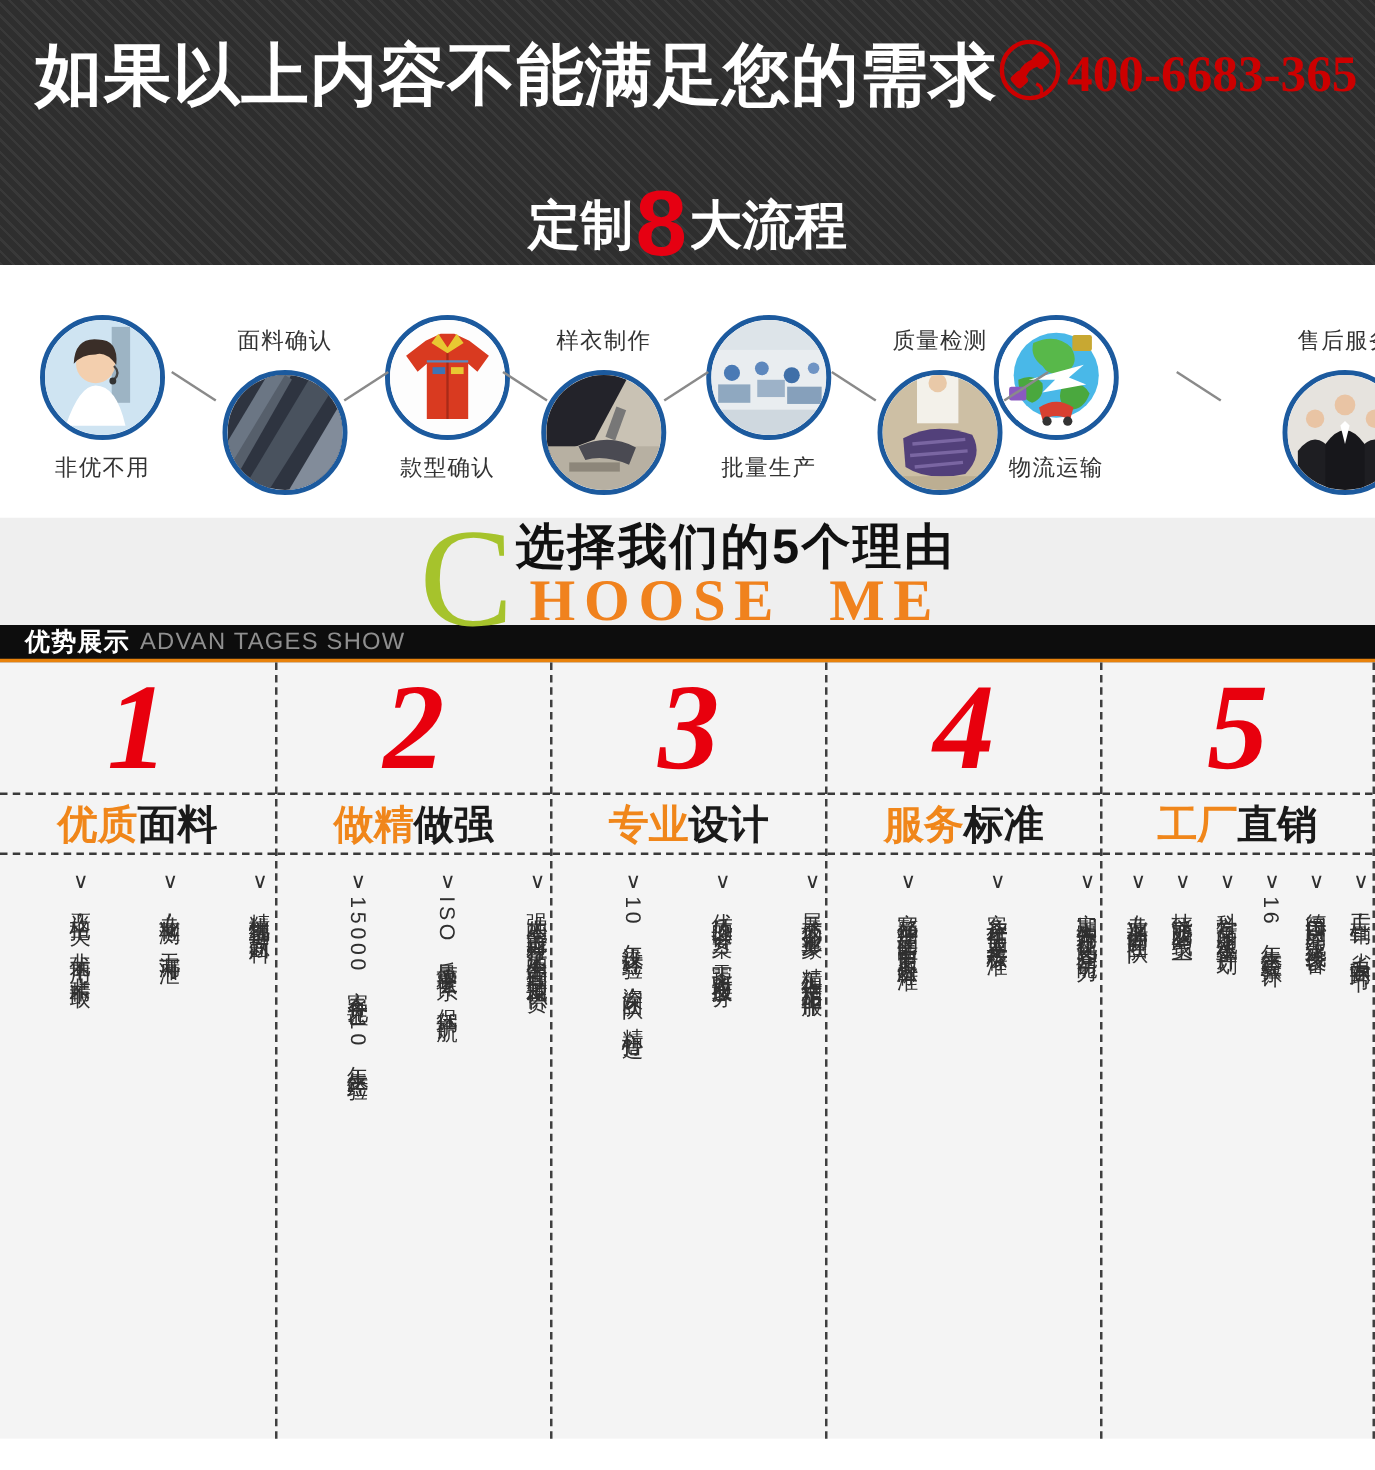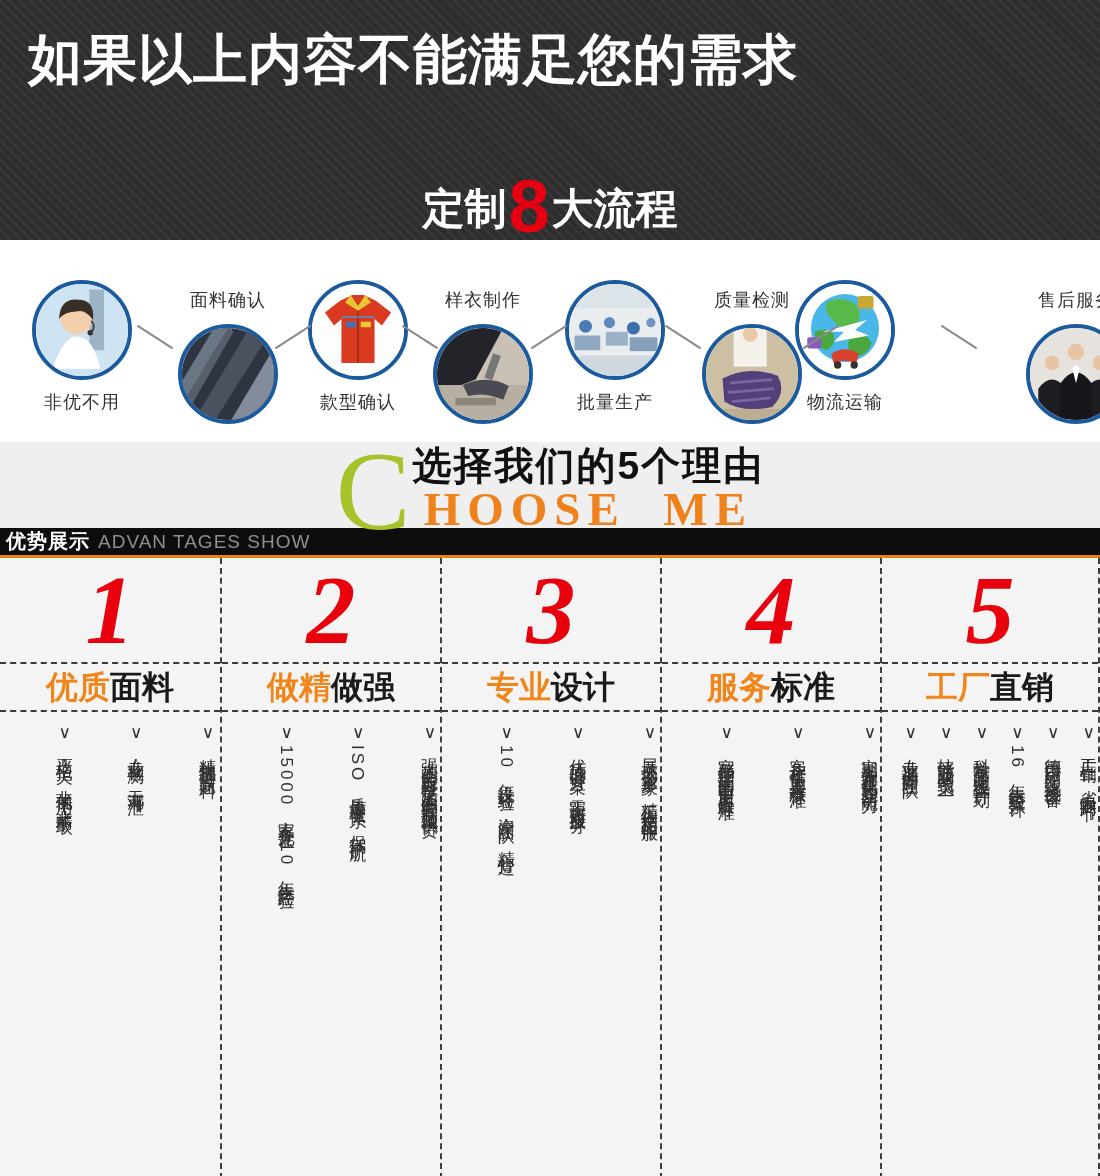--- a/index.html
+++ b/index.html
@@ -1,21 +1,21 @@
 <!DOCTYPE html>
 <html><head>
 <meta charset="utf-8">
 <style>
   * { margin:0; padding:0; box-sizing:border-box; }
   body { background:#fff; font-family:"Liberation Sans", sans-serif; }
   .page { width:1100px; height:1176px; margin:0 auto; overflow:hidden; background:#fff; position:relative; }
 
   
   .banner {
-    height:240px; position:relative; overflow:hidden;
+    height:212px; position:relative; overflow:hidden;
     background-color:#2e2e2e;
     background-image:repeating-linear-gradient(45deg, rgba(255,255,255,0.055) 0px, rgba(255,255,255,0.055) 2px, transparent 2px, transparent 7px);
   }
   .banner .headline {
     position:absolute; left:28px; top:24px;
     font-size:54px; font-weight:bold; color:#ffffff; white-space:nowrap; letter-spacing:1px;
   }
   .banner .phone { position:absolute; right:14px; top:30px; display:flex; align-items:center; gap:4px; }
   .banner .phone-number {
     font-family:"Liberation Serif", serif; font-weight:bold; font-size:41px; color:#cc0000; white-space:nowrap;
@@ -62,21 +62,21 @@
   .choose-text { display:flex; flex-direction:column;align-items:center; }
   .choose-cn { font-size:39px; font-weight:bold; color:#111; line-height:44px; margin-top:2px; letter-spacing:2px; }
   .choose-en {
     font-family:Liberation Serif, serif; font-weight:bold; font-size:47px; line-height:42px;
     color:#f0821e; letter-spacing:7px; white-space:pre;
   }
 
   
   .adv-bar {
     height:30px; background:#0d0d0d; border-bottom:3px solid #e8820c;
-    display:flex; align-items:center; padding-left:6px; gap:8px;
+    display:flex; align-items:center; padding-left:20px; gap:8px;
   }
   .adv-bar .adv-cn { font-size:20px; font-weight:bold; color:#ffffff; letter-spacing:1px; }
   .adv-bar .adv-en { font-size:19px; color:#8f8f8f; letter-spacing:1px; }
 
   
   .reasons { display:flex; background:#f4f4f4; }
   .reason { width:220px; }
   .reason + .reason { border-left:2px dashed #3f3f3f; }
   .reason:last-child { border-right:2px dashed #3f3f3f; }
   .num-row { height:104px; display:flex; align-items:center; justify-content:center; }
@@ -99,20 +99,34 @@
   .v-item .mark { text-orientation:upright; }
   .footer-strip { height:6px; background:#ffffff; }
 </style>
 </head>
 <body>
 
 <div class="page">
 
   <div class="banner">
     <div class="headline">如果以上内容不能满足您的需求</div>
+    <div class="phone">
+      <span>
+        <svg width="52" height="52" viewBox="0 0 52 52">
+          <circle cx="26" cy="26" r="22.5" fill="none" stroke="#cc0000" stroke-width="3.5"></circle>
+          <g transform="rotate(-42 26 26)" fill="#cc0000">
+            <rect x="9" y="20" width="11" height="12" rx="3"></rect>
+            <rect x="32" y="20" width="11" height="12" rx="3"></rect>
+            <path d="M11 26 Q26 13 41 26 L37 31 Q26 22 15 31 Z"></path>
+          </g>
+          <path d="M31 37 q7 3 3 10" stroke="#cc0000" stroke-width="2.5" fill="none"></path>
+        </svg>
+      </span>
+      <span class="phone-number">400-6683-365</span>
+    </div>
     <div class="process-title">
       <span class="pt-txt">定制</span><span class="pt-num">8</span><span class="pt-txt">大流程</span>
     </div>
   </div>
 
   <div class="flow">
 
     <div class="step high s1">
       <div class="circle">
         <svg viewBox="0 0 100 100">

